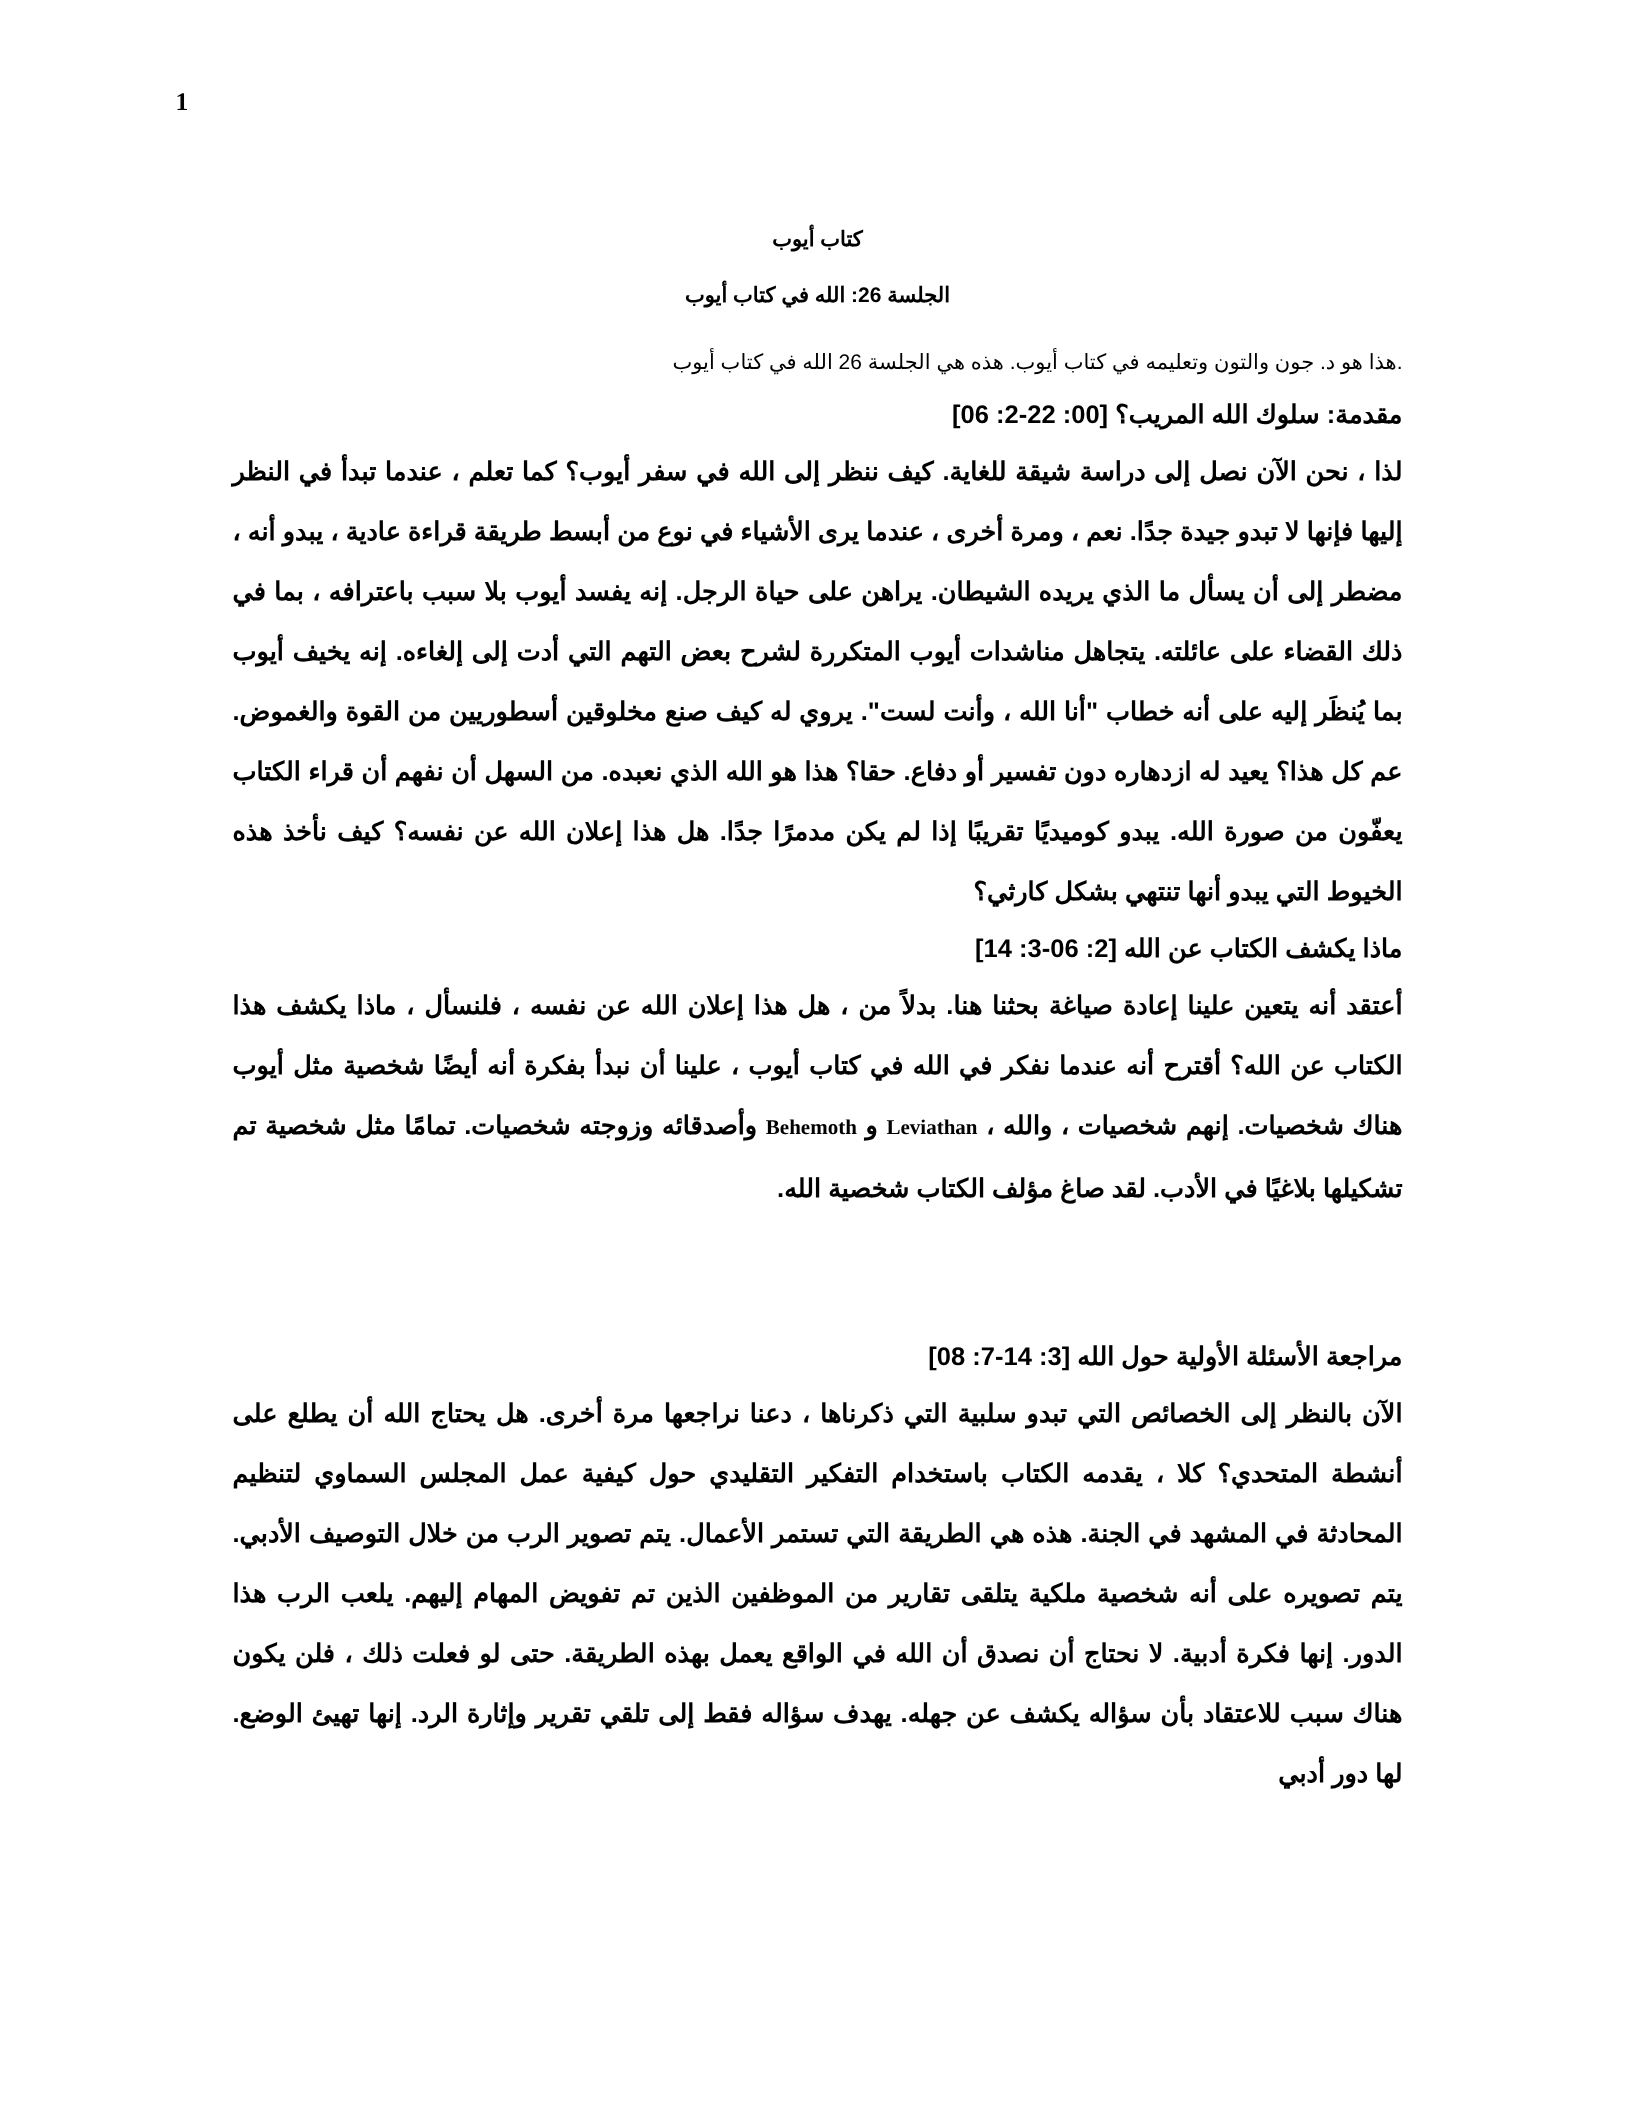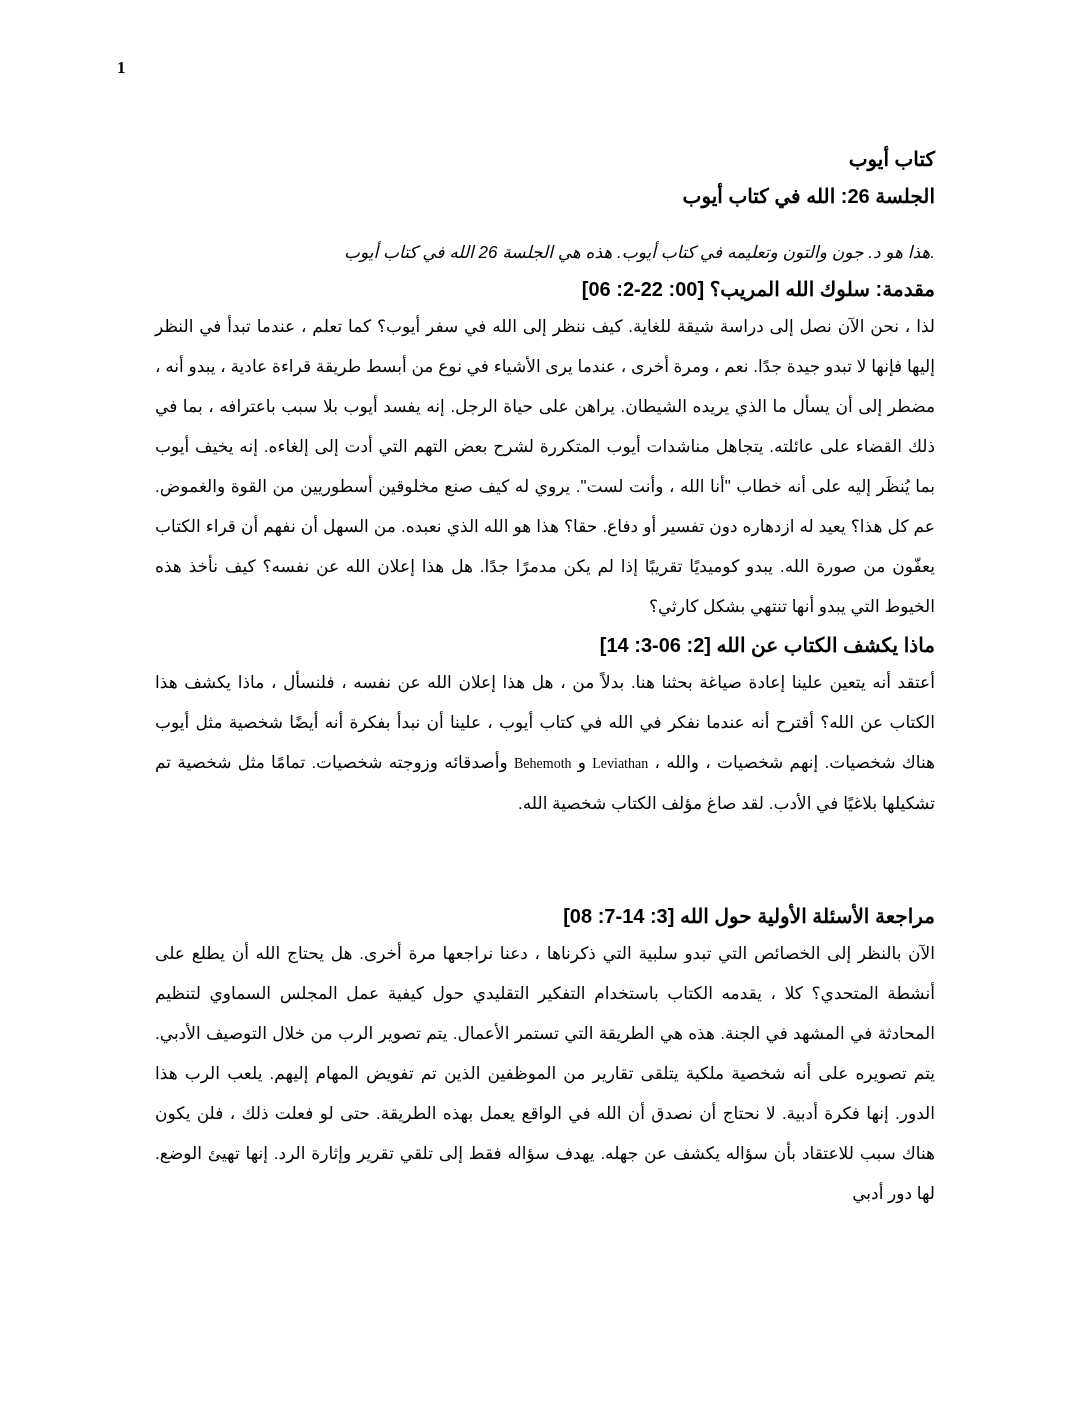--- a/index.html
+++ b/index.html
@@ -6,25 +6,25 @@
     body { width: 1088px; height: 1408px; position: relative; overflow: hidden; }
     .page-number {
       position: absolute; left: 117px; top: 58px;
       font-family: "Liberation Serif", serif; font-weight: bold; font-size: 17px; color: #000;
     }
     .doc {
       position: absolute; left: 155px; top: 145px; width: 780px;
       direction: rtl; font-family: "Liberation Sans", sans-serif; color: #000;
     }
     .title {
-      text-align: right; font-weight: bold; font-size: 20px; height: 37px; line-height: 28px;
+      text-align: center; font-weight: bold; font-size: 14px; height: 37px; line-height: 28px;
     }
-    .intro { font-size: 17px; line-height: 36px; margin-top: 16px; font-style: italic; }
-    .heading { font-weight: bold; font-size: 20px; line-height: 36px; }
-    .para { font-size: 17px; line-height: 40px; text-align: justify; text-align-last: right; }
+    .intro { font-size: 14px; line-height: 36px; margin-top: 4px; }
+    .heading { font-weight: bold; font-size: 17px; line-height: 36px; }
+    .para { font-size: 17px; line-height: 40px; text-align: justify; text-align-last: right; font-weight: bold; }
     .gap { height: 74px; }
     .latin { font-family: "Liberation Serif", serif; font-size: 14px; }
   </style>
 </head>
 <body>
 
 <div class="page-number">1</div>
 
 <div class="doc">
   <div class="title">كتاب أيوب</div>

